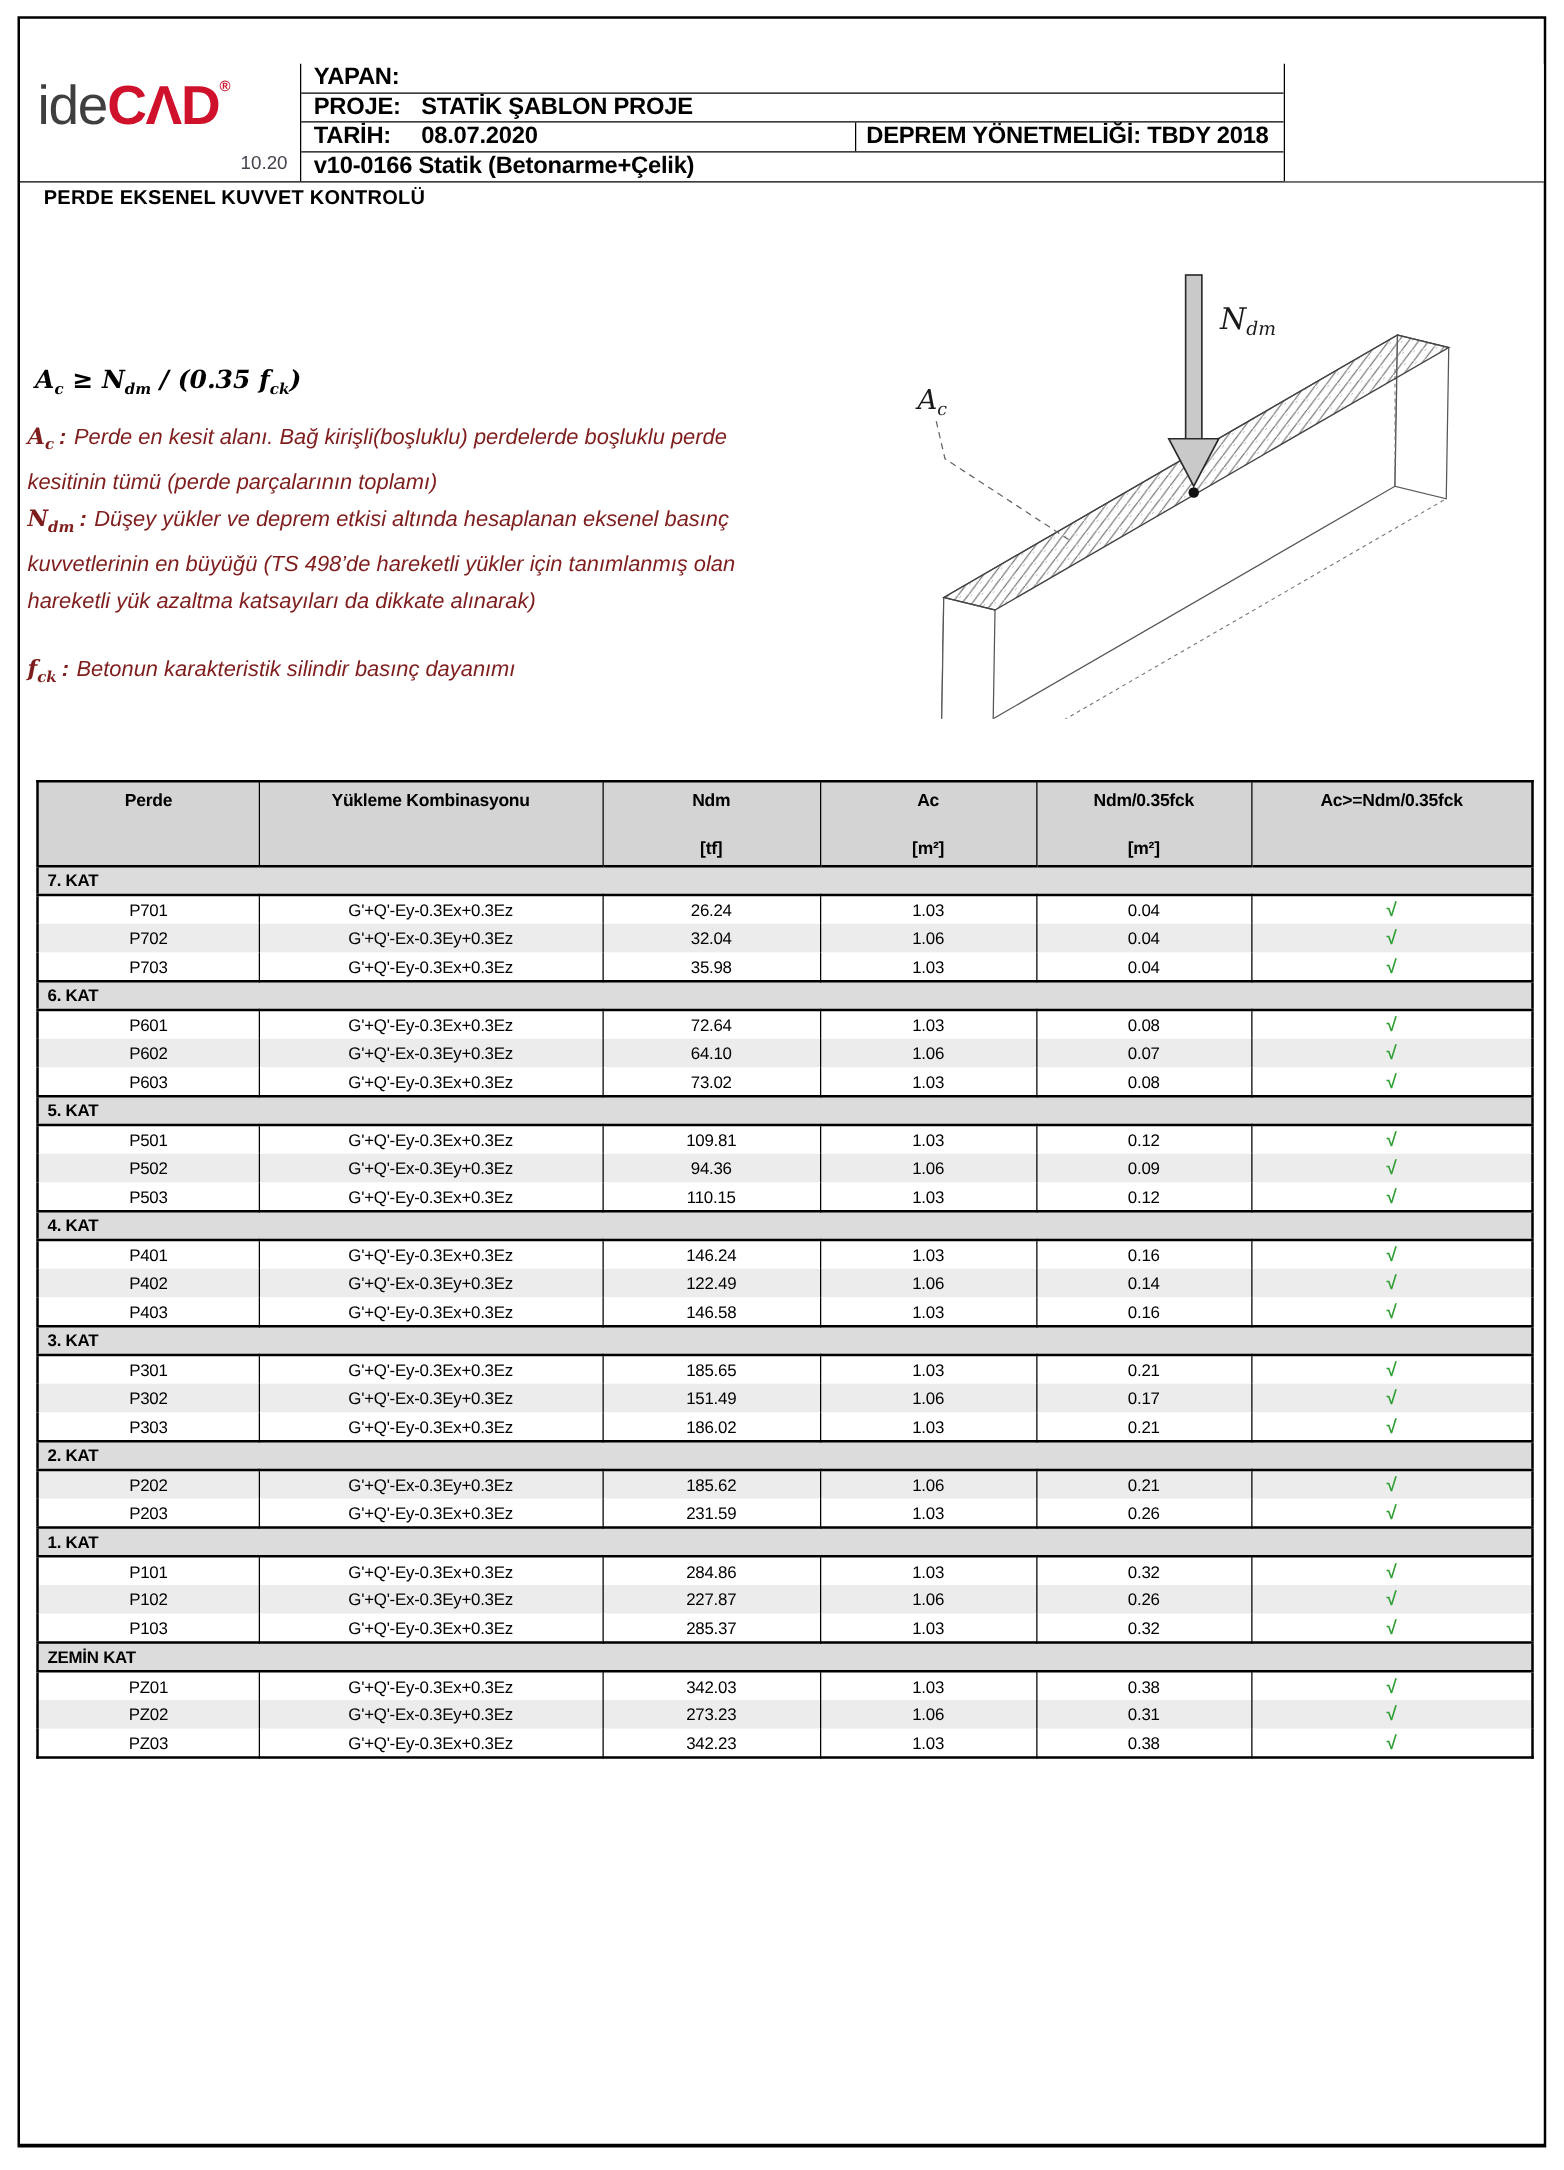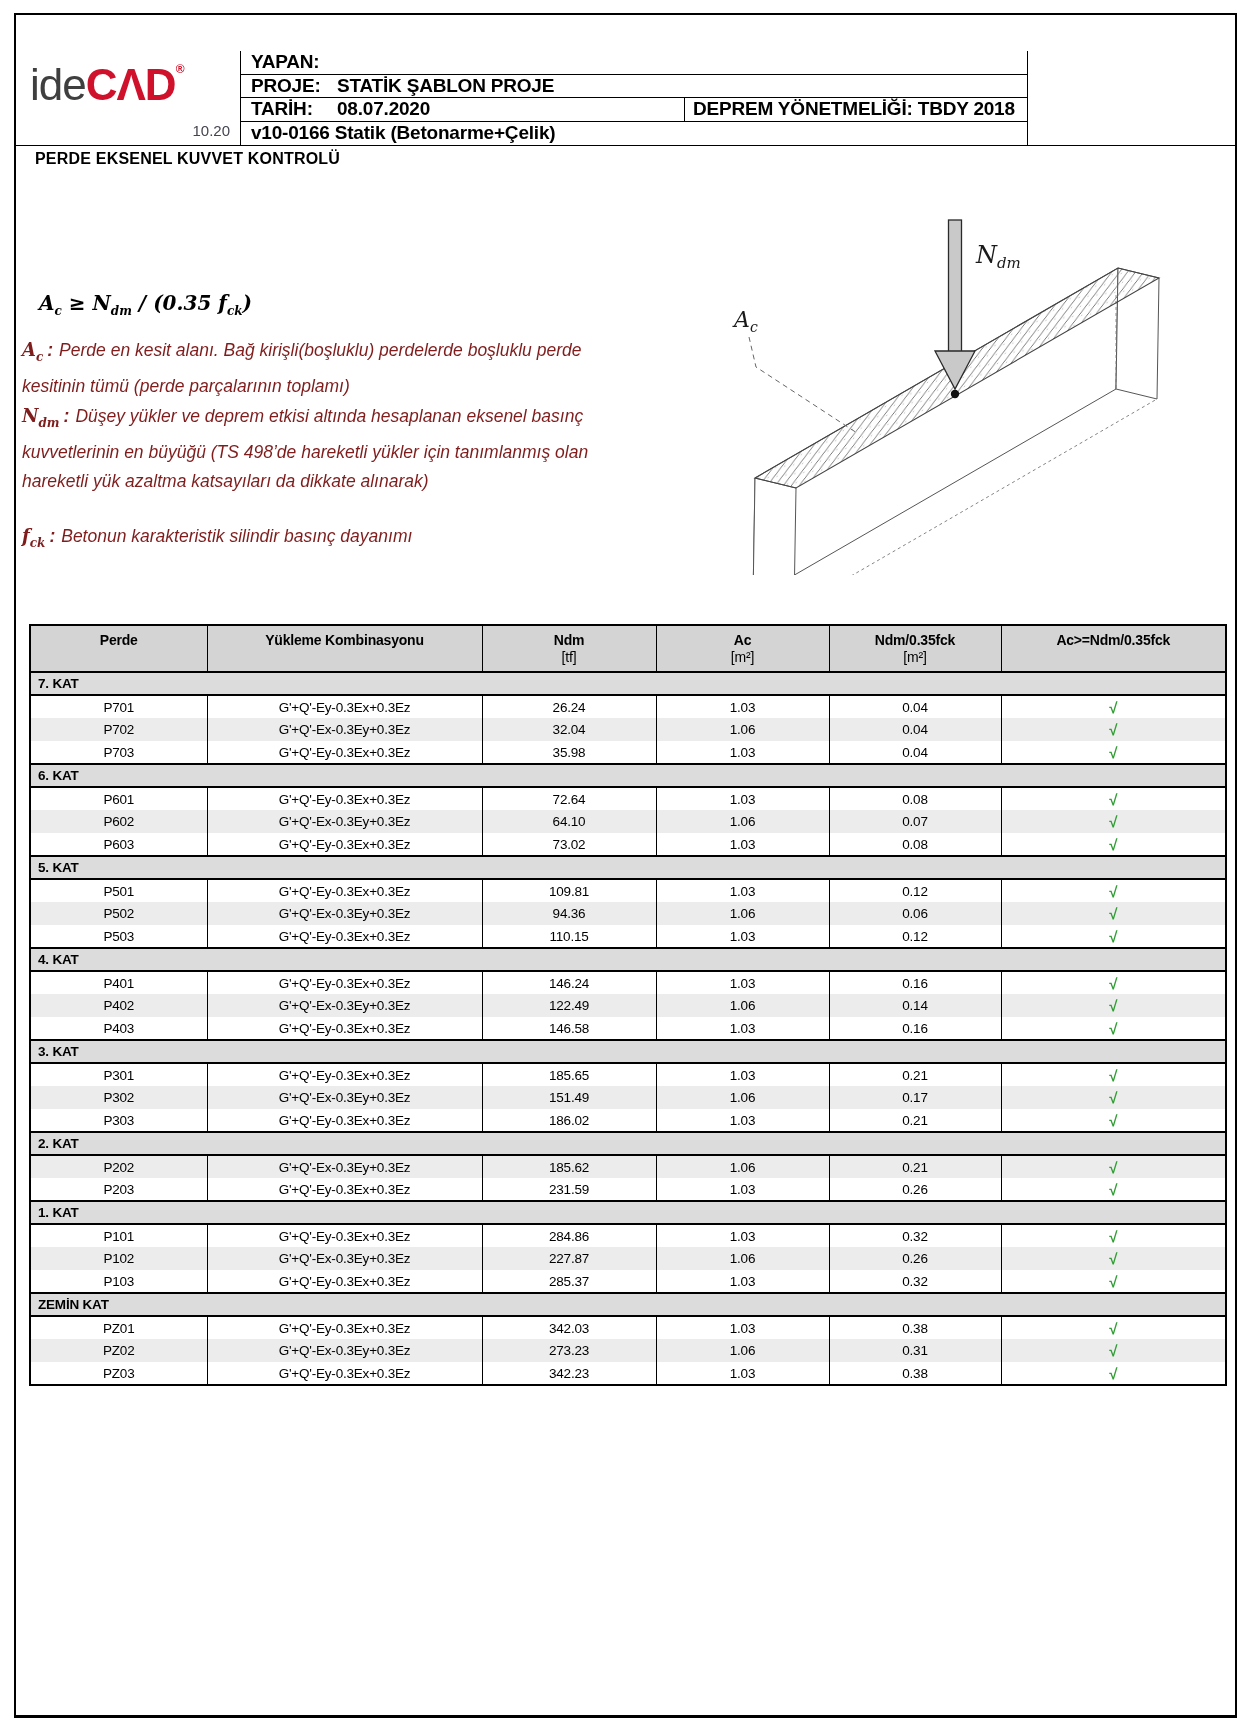--- a/index.html
+++ b/index.html
@@ -31,42 +31,42 @@
   .hrow{display:flex;align-items:center;border-bottom:1px solid #000;}
   .hrow:last-child{border-bottom:none;}
   .hlabel{display:inline-block;width:96px;padding-left:10px;flex:none;}
   .hvalue{display:inline-block;}
   .tarih-part{width:443px;flex:none;display:flex;align-items:flex-start;height:100%;}
   .deprem-cell{flex:1;border-left:1px solid #000;height:100%;display:flex;align-items:center;padding-left:8px;}
   .version-row{padding-left:10px;}
   .header-right-cell{flex:1;border-left:1px solid #000;background:#fff;}
   
   .page-title{position:absolute;left:19px;top:135px;font-size:16px;font-weight:bold;letter-spacing:0.2px;}
-  .formula{position:absolute;left:23px;top:276px;font-family:"DejaVu Serif",serif;font-style:italic;font-weight:bold;font-size:20px;}
+  .formula{position:absolute;left:12px;top:276px;font-family:"DejaVu Serif",serif;font-style:italic;font-weight:bold;font-size:20px;}
   .formula sub,.def-sym sub{font-size:12px;}
   .definition{position:absolute;left:6px;width:622px;font-style:italic;font-size:17.5px;line-height:29px;color:#7f1d1d;}
   .def-1{top:320px;} .def-2{top:386px;} .def-3{top:506px;}
   .def-sym{font-family:"DejaVu Serif",serif;font-weight:bold;font-size:18px;font-style:italic;}
   .def-colon{font-weight:bold;font-style:italic;margin:0 6px 0 4px;}
   
   .diagram{position:absolute;left:676px;top:190px;width:555px;height:370px;}
   .dlabel{font-family:"DejaVu Serif",serif;font-style:italic;fill:#1a1a1a;}
   
   table.check{
     position:absolute;left:13px;top:609px;width:1196px;
     border-collapse:collapse;table-layout:fixed;
     font-size:13.5px;letter-spacing:-0.2px;
   }
   table.check{border:2px solid #000;}
   table.check th{
     background:var(--header-bg);border-left:1px solid #000;border-right:1px solid #000;
     border-bottom:2px solid #000;font-weight:bold;font-size:14px;
     padding:6px 2px 5px 2px;text-align:center;vertical-align:top;
   }
-  th .unit{font-weight:normal;margin-top:1px;min-height:17px;}
+  th .unit{font-weight:bold;margin-top:22px;min-height:17px;}
   tr.group-row td{
     background:var(--group-bg);font-weight:bold;text-align:left;
     padding:3px 0 3px 7px;border-top:2px solid #000;border-bottom:2px solid #000;
     font-size:13.5px;height:22px;
   }
   tr.data-row td{
     border-left:1px solid #000;border-right:1px solid #000;
     text-align:center;height:23px;padding:1px 2px;background:#fff;
   }
   tr.data-row.stripe td{background:var(--stripe-bg);}
@@ -241,21 +241,21 @@
           <td>109.81</td>
           <td>1.03</td>
           <td>0.12</td>
           <td class="check-cell">√</td>
         </tr>
         <tr class="data-row stripe">
           <td>P502</td>
           <td>G'+Q'-Ex-0.3Ey+0.3Ez</td>
           <td>94.36</td>
           <td>1.06</td>
-          <td>0.06</td>
+          <td>0.09</td>
           <td class="check-cell">√</td>
         </tr>
         <tr class="data-row">
           <td>P503</td>
           <td>G'+Q'-Ey-0.3Ex+0.3Ez</td>
           <td>110.15</td>
           <td>1.03</td>
           <td>0.12</td>
           <td class="check-cell">√</td>
         </tr>

